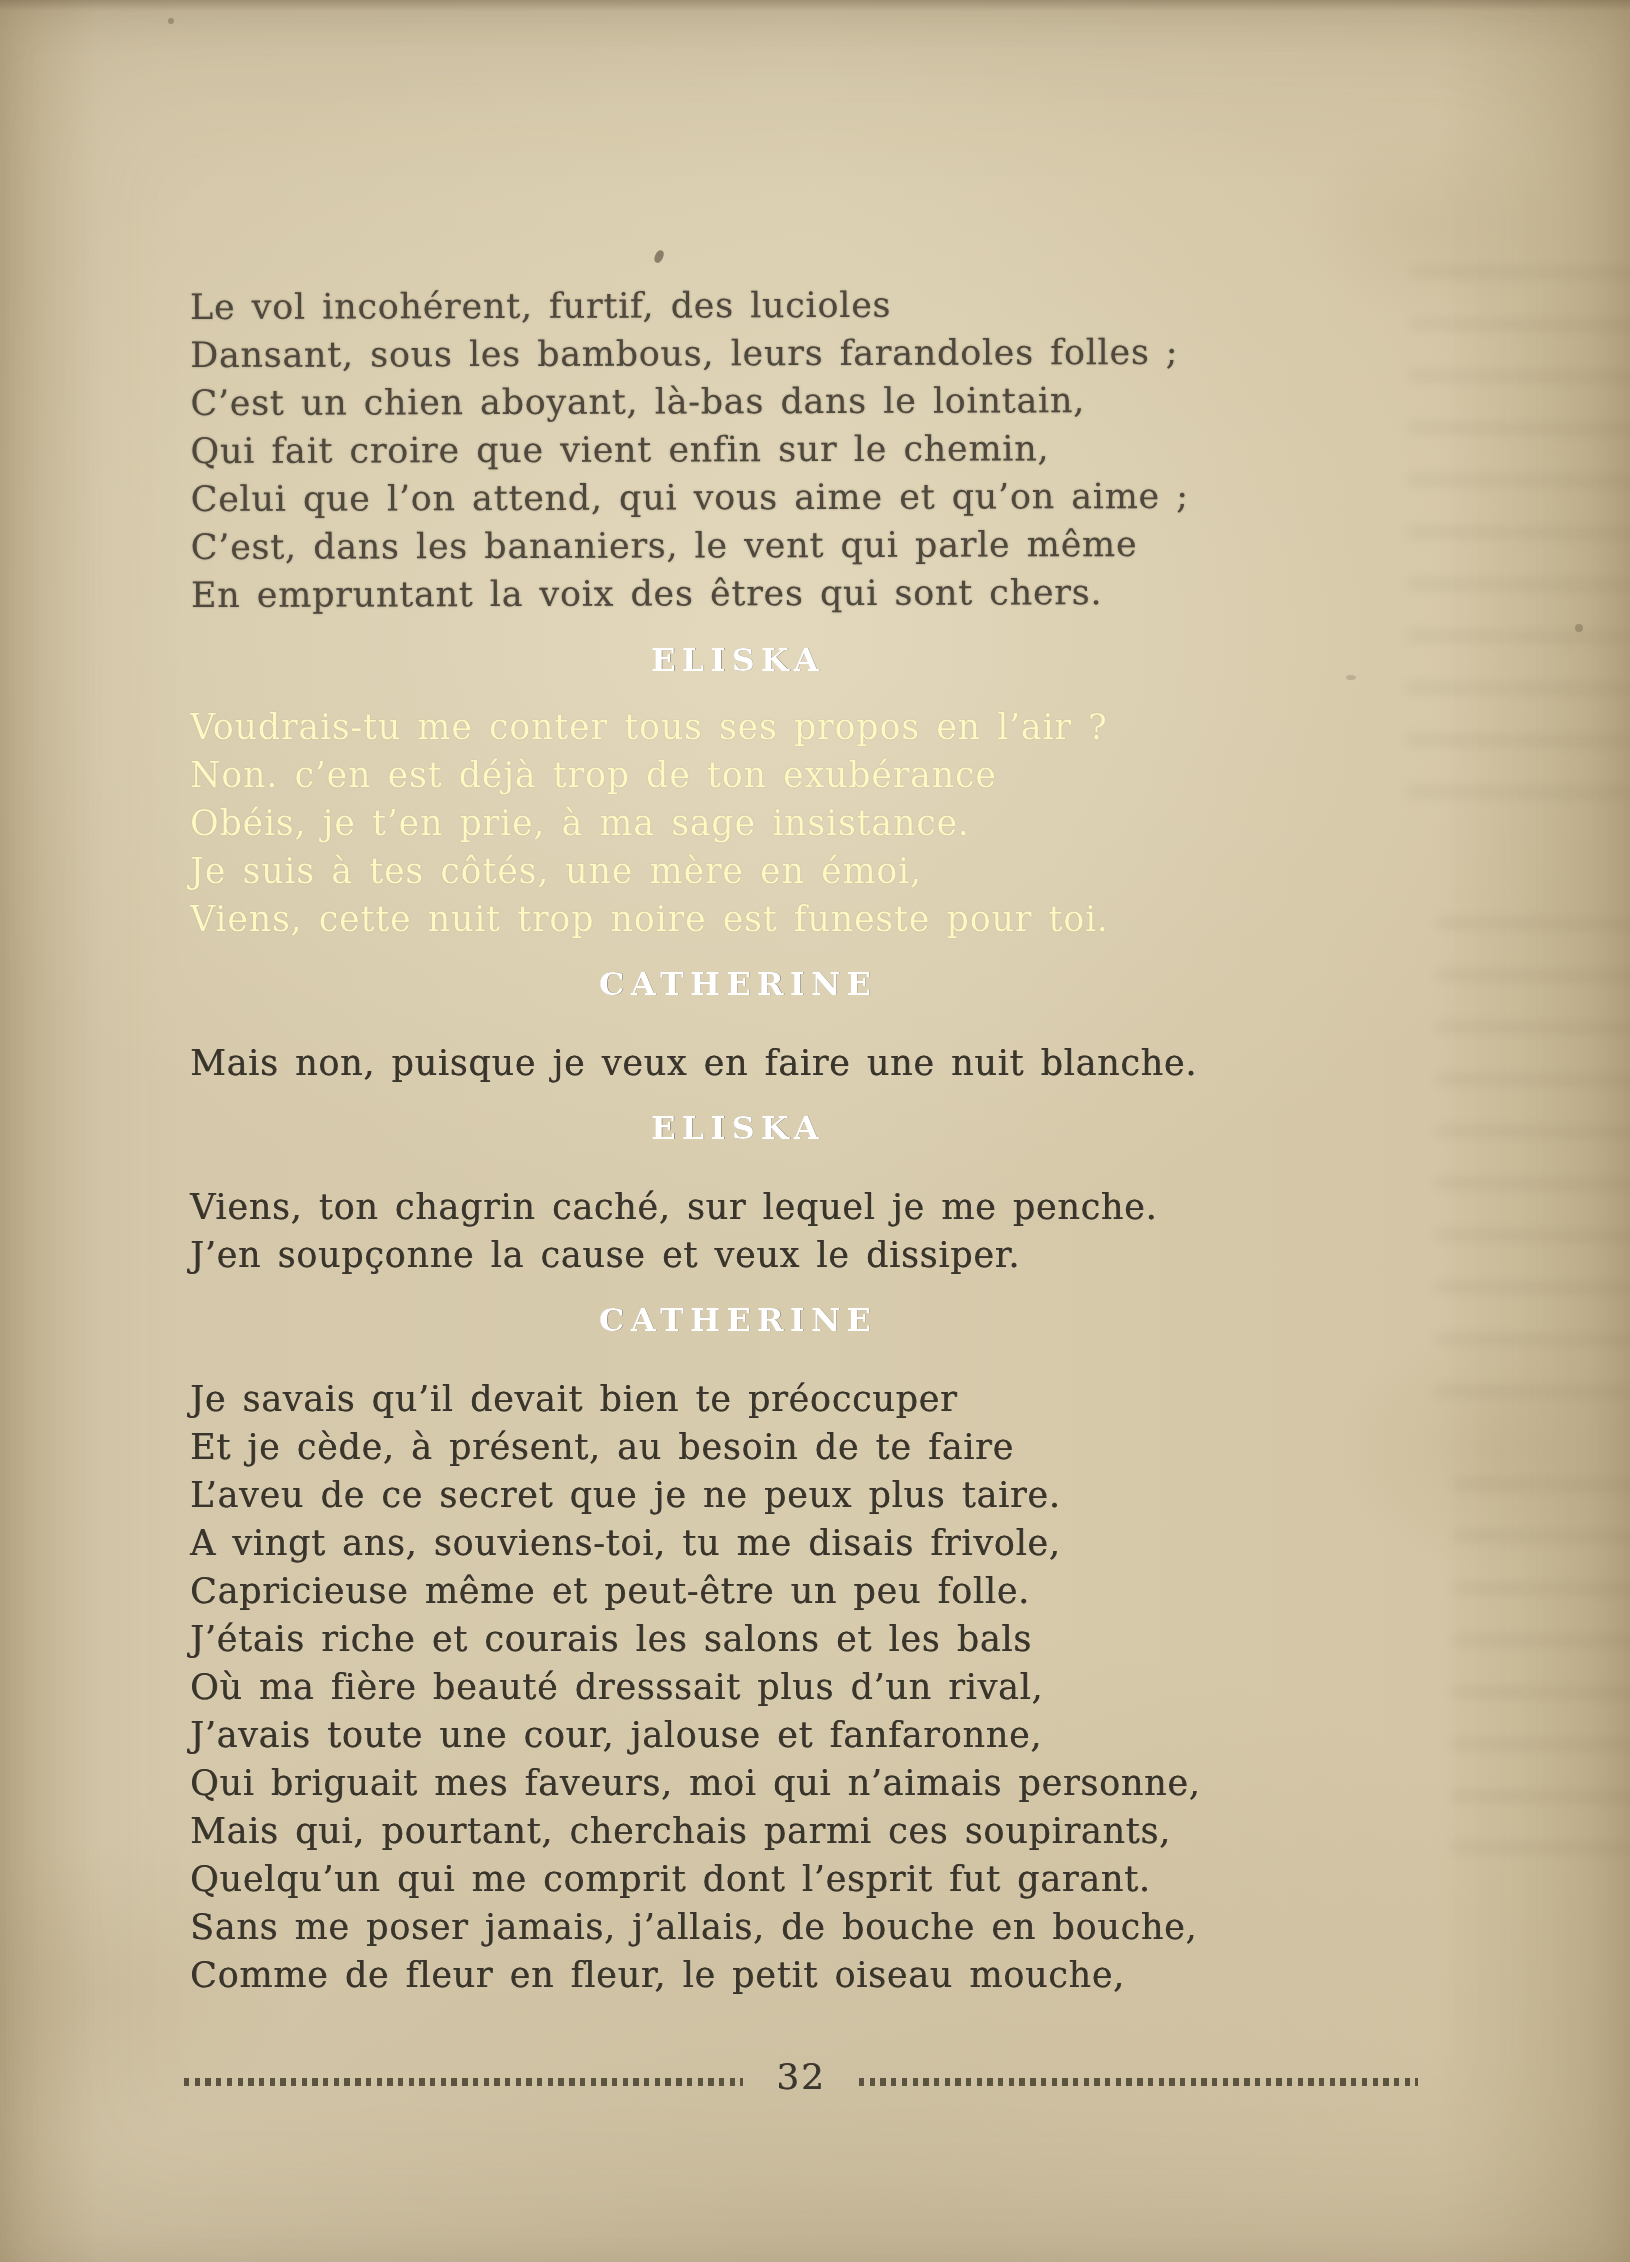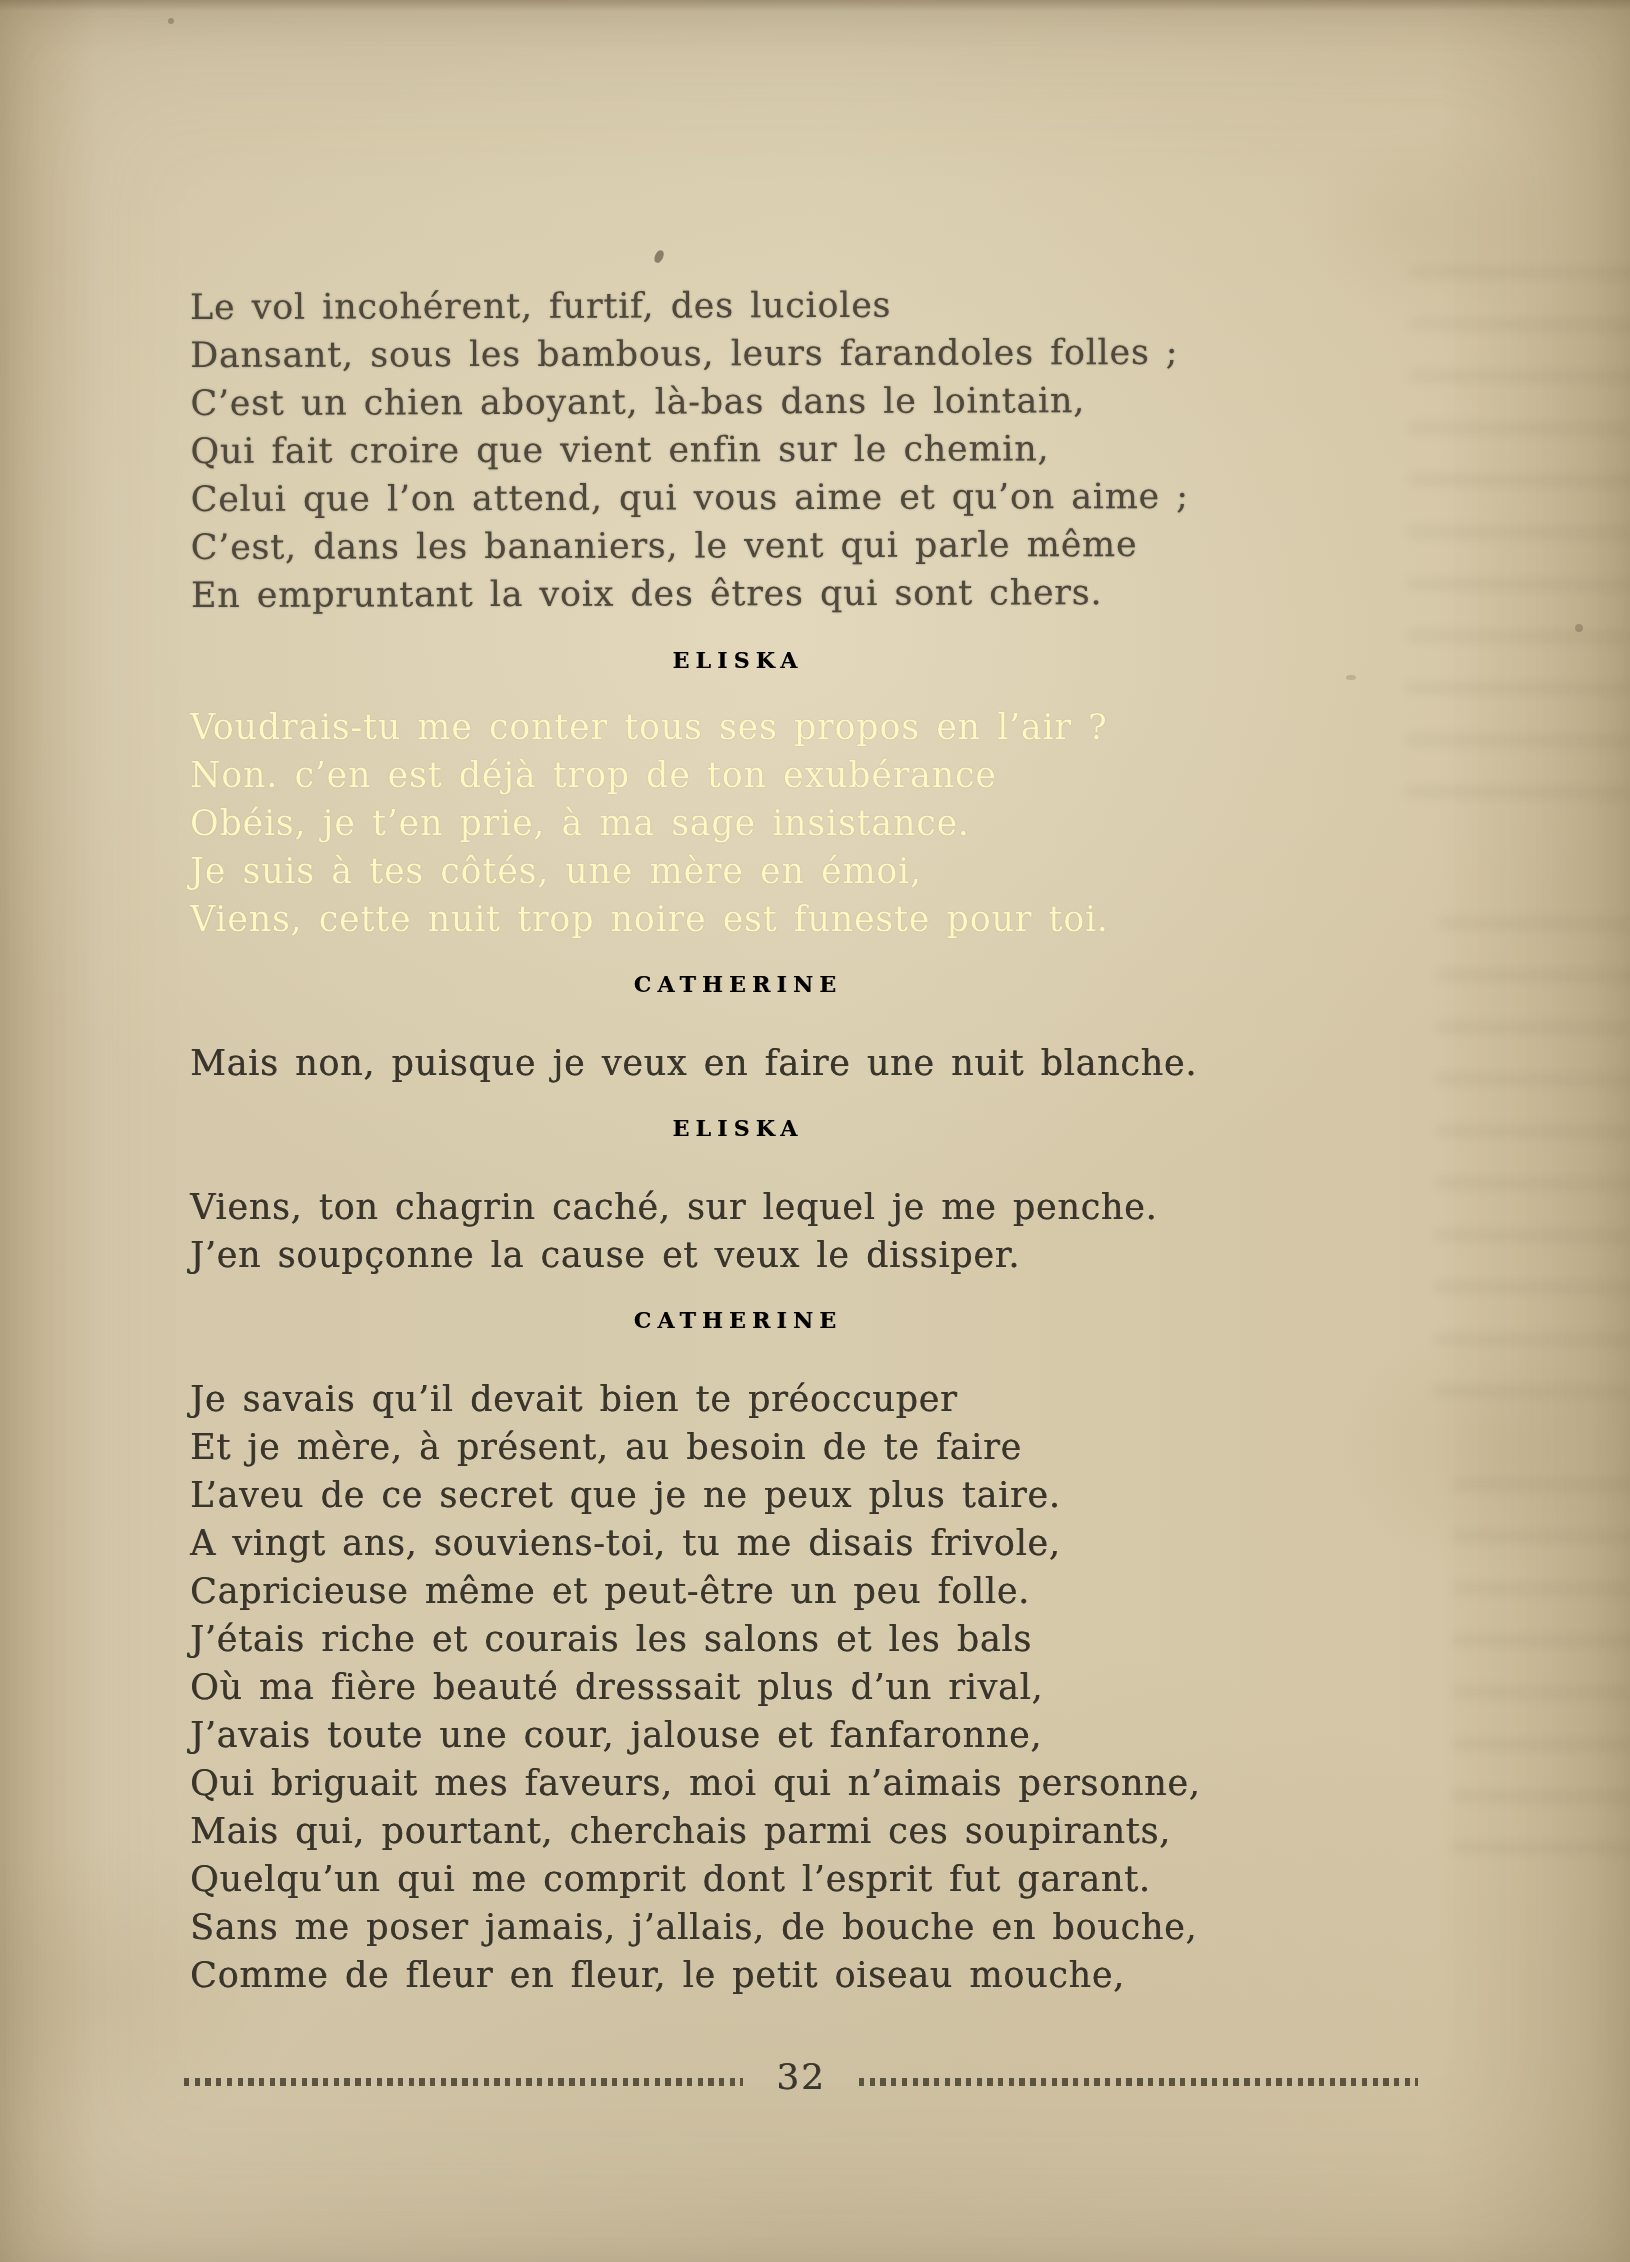--- a/index.html
+++ b/index.html
@@ -45,26 +45,26 @@
   .line {
     font-size:35px;
     line-height:48px;
     letter-spacing:0.7px;
     word-spacing:4.5px;
     white-space:nowrap;
   }
 
   .speaker {
     font-weight:bold;
-    font-size:22px;
+    font-size:32px;
     line-height:32px;
     letter-spacing:6.2px;
     text-align:center;
     margin:25px 0 27px;
-    color:#000000;
+    color:#ffffff;
     text-shadow:0.4px 0 0 rgba(58,53,44,.7);
   }
 
   
   .v0 { color:#4f483c; text-shadow:0 0 2px rgba(79,72,60,.5); transform:rotate(-.18deg); transform-origin:left top; }
   .v2 { color:#fef9c3; text-shadow:0 0 0.9px rgba(70,63,52,.4); }
   .v4, .v6, .v8 { color:#3a352c; text-shadow:0.4px 0 0 rgba(58,53,44,.8);margin-top:39px; }
 
   
   .page-footer {
@@ -145,21 +145,21 @@
       <div class="line">Mais non, puisque je veux en faire une nuit blanche.</div>
     </div>
     <div class="speaker">ELISKA</div>
     <div class="verse v6">
       <div class="line">Viens, ton chagrin caché, sur lequel je me penche.</div>
       <div class="line">J’en soupçonne la cause et veux le dissiper.</div>
     </div>
     <div class="speaker">CATHERINE</div>
     <div class="verse v8">
       <div class="line">Je savais qu’il devait bien te préoccuper</div>
-      <div class="line">Et je mère, à présent, au besoin de te faire</div>
+      <div class="line">Et je cède, à présent, au besoin de te faire</div>
       <div class="line">L’aveu de ce secret que je ne peux plus taire.</div>
       <div class="line">A vingt ans, souviens-toi, tu me disais frivole,</div>
       <div class="line">Capricieuse même et peut-être un peu folle.</div>
       <div class="line">J’étais riche et courais les salons et les bals</div>
       <div class="line">Où ma fière beauté dresssait plus d’un rival,</div>
       <div class="line">J’avais toute une cour, jalouse et fanfaronne,</div>
       <div class="line">Qui briguait mes faveurs, moi qui n’aimais personne,</div>
       <div class="line">Mais qui, pourtant, cherchais parmi ces soupirants,</div>
       <div class="line">Quelqu’un qui me comprit dont l’esprit fut garant.</div>
       <div class="line">Sans me poser jamais, j’allais, de bouche en bouche,</div>

